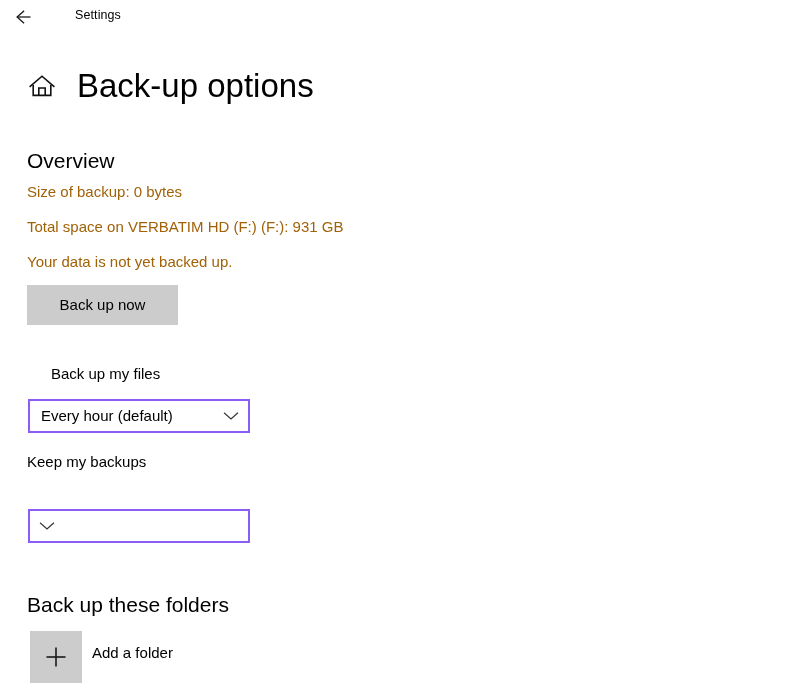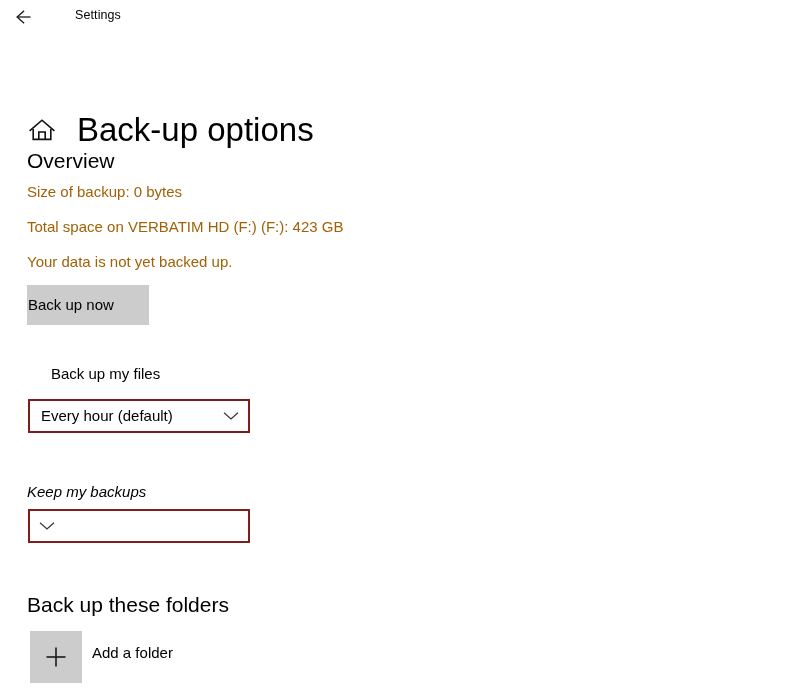--- a/index.html
+++ b/index.html
@@ -50,21 +50,20 @@
     white-space: nowrap;
   }
 
   
   .page-head {
     position: absolute;
     left: 0;
     top: 60px;
     height: 52px;
     width: 812px;
-    margin-top: 44px;
   }
   .home-icon-btn {
     position: absolute;
     left: 25px;
     top: 11px;
     width: 34px;
     height: 30px;
     display: flex;
     align-items: center;
     justify-content: center;
@@ -118,42 +117,42 @@
     font-size: 15px;
     line-height: 20px;
     color: #000000;
     white-space: nowrap;
   }
 
   
   .std-button {
     position: absolute;
     left: 27px;
-    width: 122px;
+    width: 151px;
     height: 40px;
     background: #cccccc;
     border: 1px solid #cccccc;
     color: #000000;
     font-family: "Liberation Sans", sans-serif;
     font-size: 15px;
     line-height: 38px;
-    text-align: left;
+    text-align: center;
     padding: 0;
     cursor: default;
     box-sizing: border-box;
   }
 
   
   .combo {
     position: absolute;
     left: 28px;
     width: 222px;
     height: 34px;
     background: #ffffff;
-    border: 2px solid #7f1d1d;
+    border: 2px solid #8b5cf6;
     box-sizing: border-box;
     display: flex;
     align-items: center;
     cursor: default;
   }
   .combo .combo-value {
     flex: 1 1 auto;
     padding-left: 11px;
     font-size: 15px;
     line-height: 18px;
@@ -230,38 +229,38 @@
   </button>
   <div class="page-title">Back-up options</div>
 </div>
 
 <div class="content">
 
   <div class="section-heading" style="top:148px;">Overview</div>
 
   <div class="body-text" style="top:182px;">Size of backup: 0 bytes</div>
 
-  <div class="body-text" style="top:217px;">Total space on VERBATIM HD (F:) (F:): 423 GB</div>
+  <div class="body-text" style="top:217px;">Total space on VERBATIM HD (F:) (F:): 931 GB</div>
 
   <div class="body-text" style="top:252px;">Your data is not yet backed up.</div>
 
   <button class="std-button" style="top:285px;">Back up now</button>
 
   <div class="label-text" style="top:364px;margin-left:24px;">Back up my files</div>
 
   <div class="combo" style="top:399px;">
     <span class="combo-value">Every hour (default)</span>
     <span class="combo-chev">
       <svg width="16" height="10" viewBox="0 0 16 10">
         <path d="M1.5 2.2 L8 8.0 L14.5 2.2" fill="none" stroke="#333333" stroke-width="1.2" stroke-linecap="square"></path>
       </svg>
     </span>
   </div>
 
-  <div class="label-text" style="top:482px;font-style:italic;">Keep my backups</div>
+  <div class="label-text" style="top:452px;">Keep my backups</div>
 
   <div class="combo" style="top:509px;">
     <span class="combo-chev">
       <svg width="16" height="10" viewBox="0 0 16 10">
         <path d="M1.5 2.2 L8 8.0 L14.5 2.2" fill="none" stroke="#333333" stroke-width="1.2" stroke-linecap="square"></path>
       </svg>
     </span>
   </div>
 
   <div class="section-heading" style="top:592px;">Back up these folders</div>

